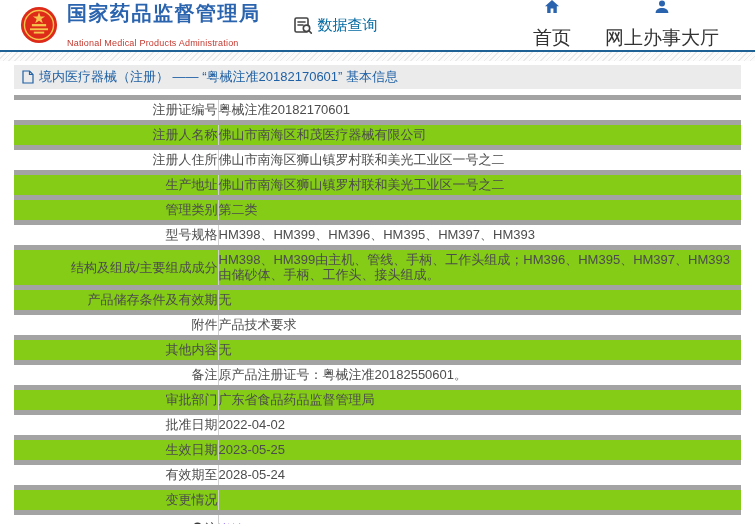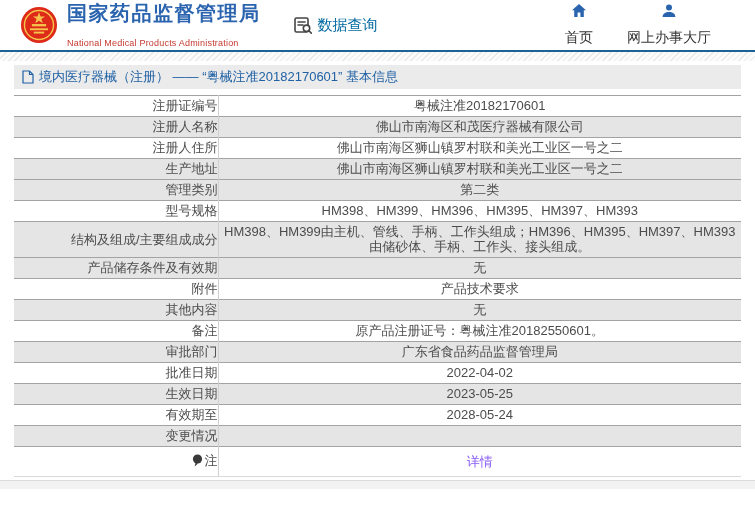--- a/index.html
+++ b/index.html
@@ -1,43 +1,43 @@
 <!DOCTYPE html>
 <html><head>
 <meta charset="utf-8">
 <style>
   * { margin:0; padding:0; box-sizing:border-box; }
   html,body { width:755px; height:524px; background:#fff; overflow:hidden;
     font-family:"Liberation Sans","DejaVu Sans",sans-serif; }
 
   
-  .header { height:50px; display:flex; align-items:center; padding:0 22px 0 20px; background:#fff; }
+  .header { height:50px; display:flex; align-items:center; padding:0 14px 0 20px; background:#fff; }
   .logo-group { display:flex; align-items:center; gap:9px; }
   .logo-emblem { width:38px; height:38px; flex:0 0 auto; }
   .logo-cn { font-size:20px; font-weight:bold; color:#2b64ae; letter-spacing:1.5px; line-height:22px; }
   .logo-en { font-size:9px; color:#c5392f; margin-top:14px; letter-spacing:.2px; }
   .data-query { display:flex; align-items:center; gap:5px; margin-left:32px; font-size:15px; color:#0369a1; cursor:pointer; }
   .hspacer { flex:1; }
   .top-nav { display:flex; gap:34px; margin-right:22px; }
-  .nav-item { display:flex; flex-direction:column; align-items:center; gap:10px; font-size:14px; color:#333; cursor:pointer; }
+  .nav-item { display:flex; flex-direction:column; align-items:center; gap:10px; font-size:19px; color:#333; cursor:pointer; }
   .header-line { height:2px; background:#1d6195; }
   .hatch-band { height:9px;
     background:repeating-linear-gradient(135deg,#e9e9e9 0,#e9e9e9 1px,#fbfbfb 1px,#fbfbfb 4px); }
 
   
   .breadcrumb { margin:4px 14px 0; height:24px; background:#ebebeb; display:flex; align-items:center;
     gap:5px; padding-left:8px; font-size:13px; color:#2061a5; }
 
   
   table.reg { margin:6px 14px 0; width:727px; border-collapse:collapse; font-size:13px; color:#4c4c4c; }
-  table.reg td { border-top:1px solid #a3a3a3; padding:2px 0 3px; line-height:15px; vertical-align:middle; }
+  table.reg td { border-top:5px solid #a3a3a3; padding:2px 0 3px; line-height:15px; vertical-align:middle; }
   table.reg tr:last-child td { border-bottom:1px solid #d9d9d9; }
   td.cell-label { width:204px; text-align:right; padding-right:10px; border-right:1px solid #d0d0d0; white-space:nowrap; }
-  td.cell-value { padding-left:12px; padding-right:8px;text-align:center; }
-  tr.shaded { background:#e5e5e5; }
+  td.cell-value { padding-left:12px; padding-right:8px; }
+  tr.shaded { background:#84cc16; }
   tr.note-row td { padding-top:6px; padding-bottom:6px; }
   a.detail-link { color:#8b5cf6; text-decoration:none; cursor:pointer; }
   .note-icon { display:inline-block; vertical-align:-2px; margin-right:2px; }
 
   
   .footer-band { margin-top:3px; height:9px; background:#f2f2f2; border-top:1px solid #dcdcdc; }
 </style>
 </head>
 <body>
 

